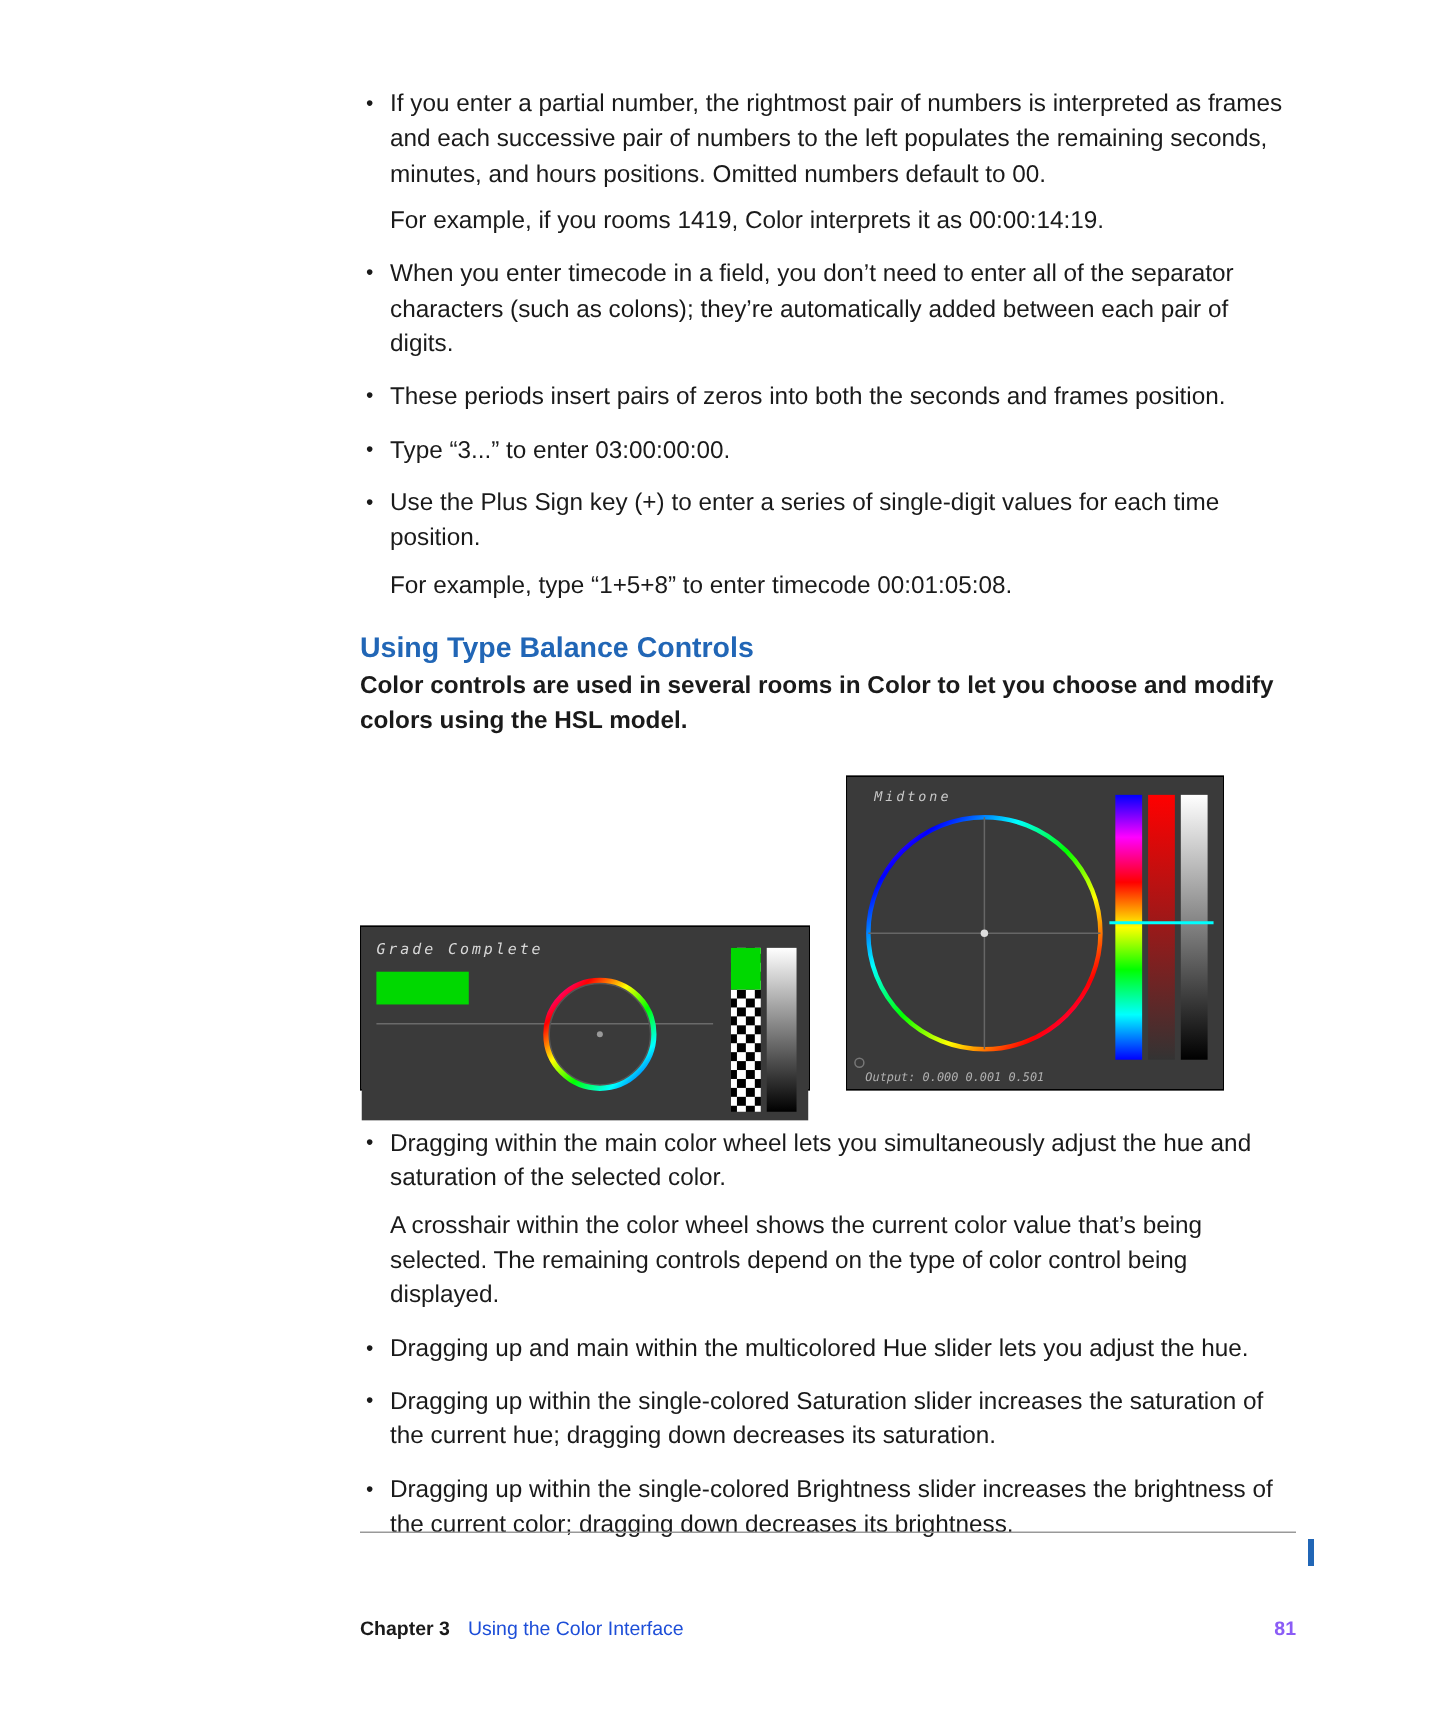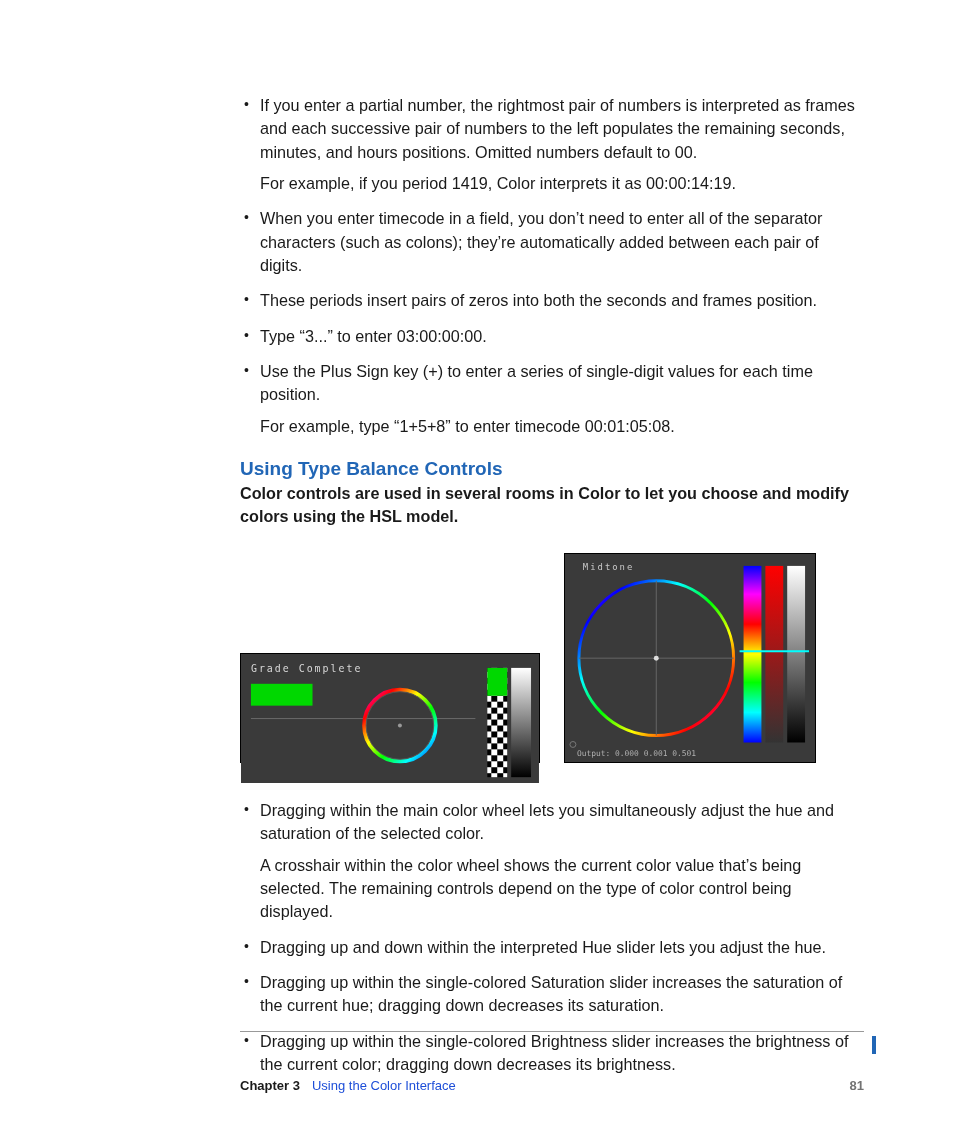--- a/index.html
+++ b/index.html
@@ -9,21 +9,20 @@
     background: #fff;
     font-family: "Myriad Pro", "Segoe UI", "Helvetica Neue", Arial, sans-serif;
     color: #1a1a1a;
     position: relative;
   }
   .content {
     padding: 58px 90px 0 240px;
   }
   ul.bullets {
     list-style: none;
-    margin-top: 36px;
   }
   ul.bullets > li {
     position: relative;
     padding-left: 20px;
     margin-bottom: 12px;
     font-size: 16.2px;
     line-height: 1.44;
   }
   ul.bullets > li::before {
     content: "•";
@@ -51,57 +50,58 @@
   .figs {
     display: flex;
     gap: 24px;
     margin: 24px 0 24px 0;
     align-items: flex-end;
   }
   .fig {
     background: #737373;
     border: 1px solid #000;
     position: relative;
+    font-style: italic;
   }
   .fig1 { width: 300px; height: 110px; }
   .fig2 { width: 252px; height: 210px; }
   .fig svg { position:absolute; inset:0; }
 
   .footer {
     position: absolute;
     bottom: 52px;
     left: 240px;
     right: 90px;
     border-top: 1px solid #999;
-    padding-top: 6px;
+    padding-top: 16px;
     display: flex;
     align-items: baseline;
     font-size: 13px;
   }
   .footer .chap { font-weight: 700; margin-right: 12px; }
   .footer .title { color: #1d4ed8; flex: 1; }
-  .footer .page { font-weight: 700; color:#737373;margin-top:40px; }
+  .footer .page { font-weight: 700; color:#8b5cf6;margin-top:40px; }
   .footer .bar {
     position: absolute;
     right: -12px;
     top: 4px;
     width: 4px;
     height: 18px;
     background: #2166b6;
   }
 </style>
 </head>
 <body>
 
 <div class="content">
 
   <ul class="bullets">
     <li>
       <span>If you enter a partial number, the rightmost pair of numbers is interpreted as frames and each successive pair of numbers to the left populates the remaining seconds, minutes, and hours positions. Omitted numbers default to 00.</span>
-      <div class="sub">For example, if you period 1419, Color interprets it as 00:00:14:19.</div>
+      <div class="sub">For example, if you rooms 1419, Color interprets it as 00:00:14:19.</div>
     </li>
     <li>
       <span>When you enter timecode in a field, you don’t need to enter all of the separator characters (such as colons); they’re automatically added between each pair of digits.</span>
     </li>
     <li>
       <div class="sub">These periods insert pairs of zeros into both the seconds and frames position.</div>
     </li>
     <li>
       <span>Type “3...” to enter 03:00:00:00.</span>
     </li>
@@ -203,21 +203,21 @@
       </svg>
     </div>
   </div>
 
   <ul class="bullets">
     <li>
       <span>Dragging within the main color wheel lets you simultaneously adjust the hue and saturation of the selected color.</span>
       <div class="sub">A crosshair within the color wheel shows the current color value that’s being selected. The remaining controls depend on the type of color control being displayed.</div>
     </li>
     <li>
-      <span>Dragging up and down within the interpreted Hue slider lets you adjust the hue.</span>
+      <span>Dragging up and main within the multicolored Hue slider lets you adjust the hue.</span>
     </li>
     <li>
       <span>Dragging up within the single-colored Saturation slider increases the saturation of the current hue; dragging down decreases its saturation.</span>
     </li>
     <li>
       <span>Dragging up within the single-colored Brightness slider increases the brightness of the current color; dragging down decreases its brightness.</span>
     </li>
   </ul>
 
 </div>

